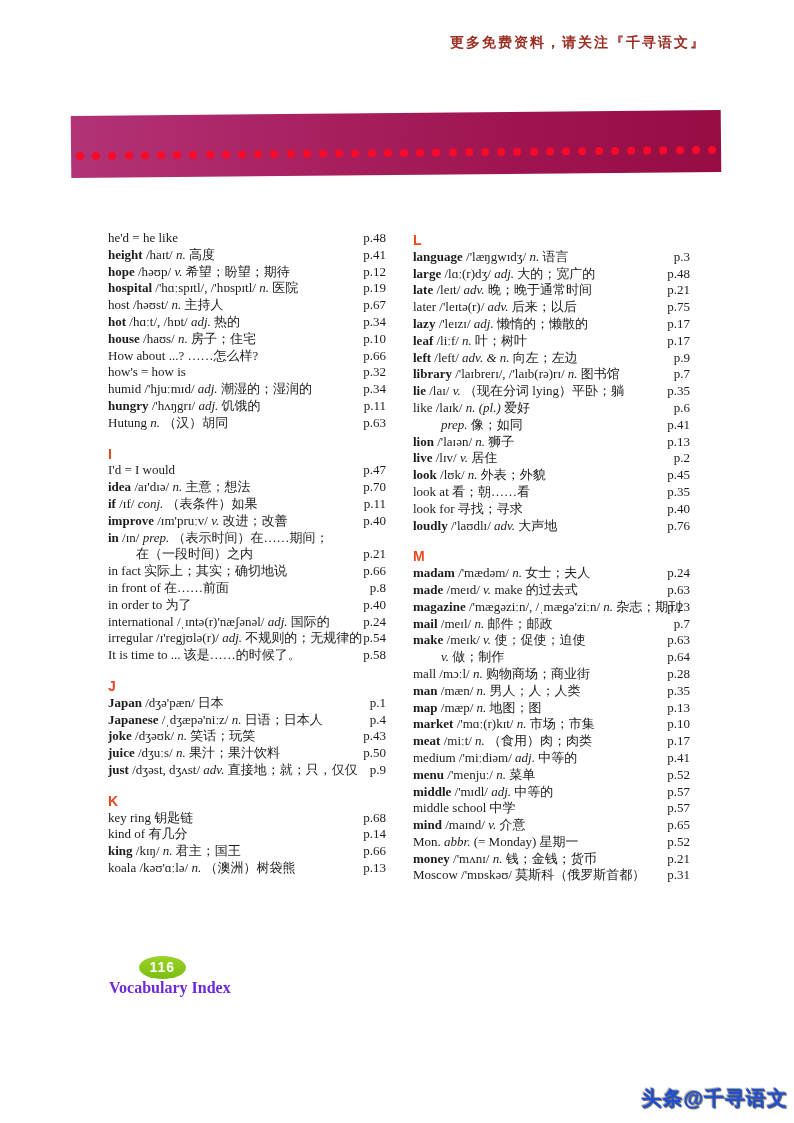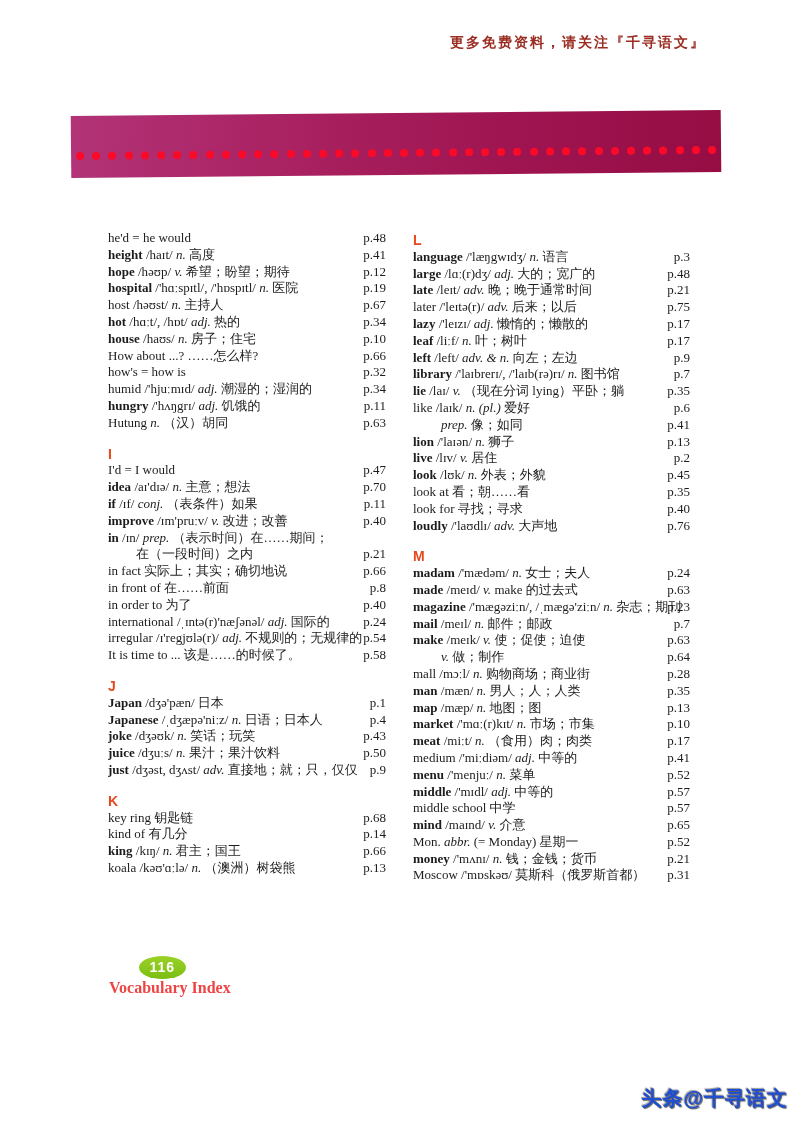--- a/index.html
+++ b/index.html
@@ -48,21 +48,21 @@
   
   .footer{position:absolute;left:94px;top:956px;display:flex;align-items:center;flex-direction:column;}
   .page-badge{
     display:inline-block;width:47px;height:23px;border-radius:50%;
     background:linear-gradient(180deg,#9ad228 0%,#7cbd12 100%);
     color:#ffffff;font-weight:bold;font-size:14px;line-height:23px;
     text-align:center;letter-spacing:1px;
     font-family:"Liberation Sans","DejaVu Sans",sans-serif;
   }
   .footer-title{
-    margin-left:15px;color:#ef4444;font-weight:bold;font-size:16px;
+    margin-left:15px;color:#6d28d9;font-weight:bold;font-size:16px;
     font-family:"Liberation Serif","DejaVu Serif",serif;
   }
   
   .watermark{
     position:absolute;right:6px;top:1085px;
     font-size:20px;font-weight:bold;color:#1d4ed8;
     font-family:"Liberation Sans","DejaVu Sans",sans-serif;
     text-shadow:1px 1px 1px #5a5a5a,-1px -1px 1px #9a9a9a,0 0 1px #777;
     letter-spacing:1px;
   }
@@ -113,21 +113,21 @@
       <span class="banner-dot"></span>
       <span class="banner-dot"></span>
       <span class="banner-dot"></span>
       <span class="banner-dot"></span>
     </div>
 </div>
 
 <div class="content">
   <div class="col" id="col-0">
       <div class="entry">
-        <span class="txt"><span class="s-r">he'd = he would</span></span>
+        <span class="txt"><span class="s-r">he'd = he like</span></span>
         <span class="pg">p.48</span>
       </div>
       <div class="entry">
         <span class="txt"><span class="s-b">height </span><span class="s-r">/haɪt/ </span><span class="s-i">n. </span><span class="s-r">高度</span></span>
         <span class="pg">p.41</span>
       </div>
       <div class="entry">
         <span class="txt"><span class="s-b">hope </span><span class="s-r">/həʊp/ </span><span class="s-i">v. </span><span class="s-r">希望；盼望；期待</span></span>
         <span class="pg">p.12</span>
       </div>

